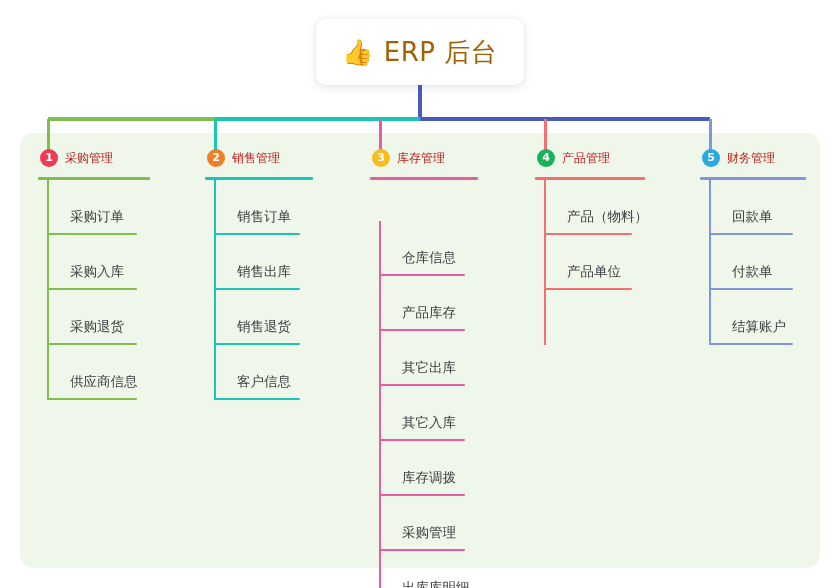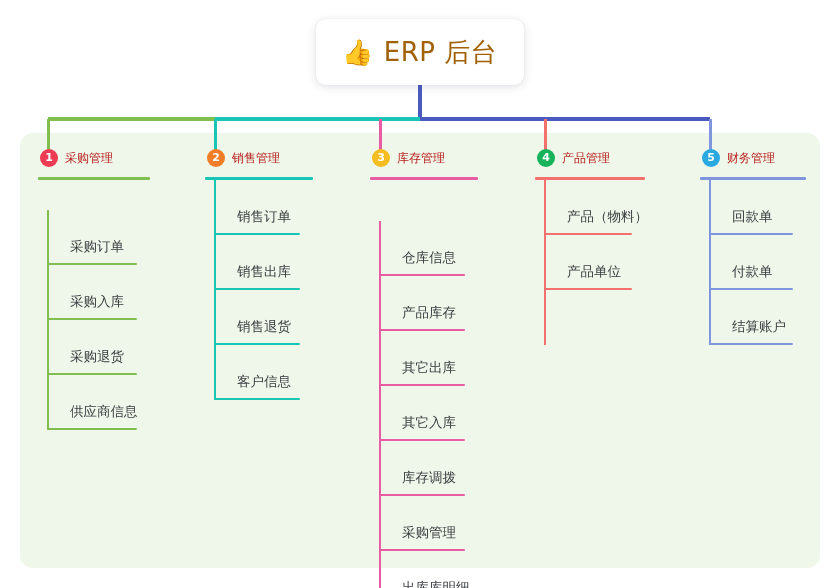--- a/index.html
+++ b/index.html
@@ -159,21 +159,21 @@
     <span id="title-text">ERP 后台</span>
   </div>
 
   <div id="columns-host">
       <div class="column" style="left: 38px; width: 112px;">
         <div class="col-head">
           <div class="badge" style="background: rgb(236, 59, 82);">1</div>
           <div class="col-title">采购管理</div>
         </div>
         <div class="head-rule" style="background: rgb(127, 190, 79); width: 112px;"></div>
-        <div class="items" style="height: 220px; margin-top: 30px;">
+        <div class="items" style="height: 220px;">
           <div class="spine" style="background: rgb(127, 190, 79); height: 220px;"></div>
           <div class="item">
             <div class="item-label">采购订单</div>
             <div class="item-rule" style="background: rgb(127, 190, 79); width: 90px;"></div>
           </div>
           <div class="item">
             <div class="item-label">采购入库</div>
             <div class="item-rule" style="background: rgb(127, 190, 79); width: 90px;"></div>
           </div>
           <div class="item">

